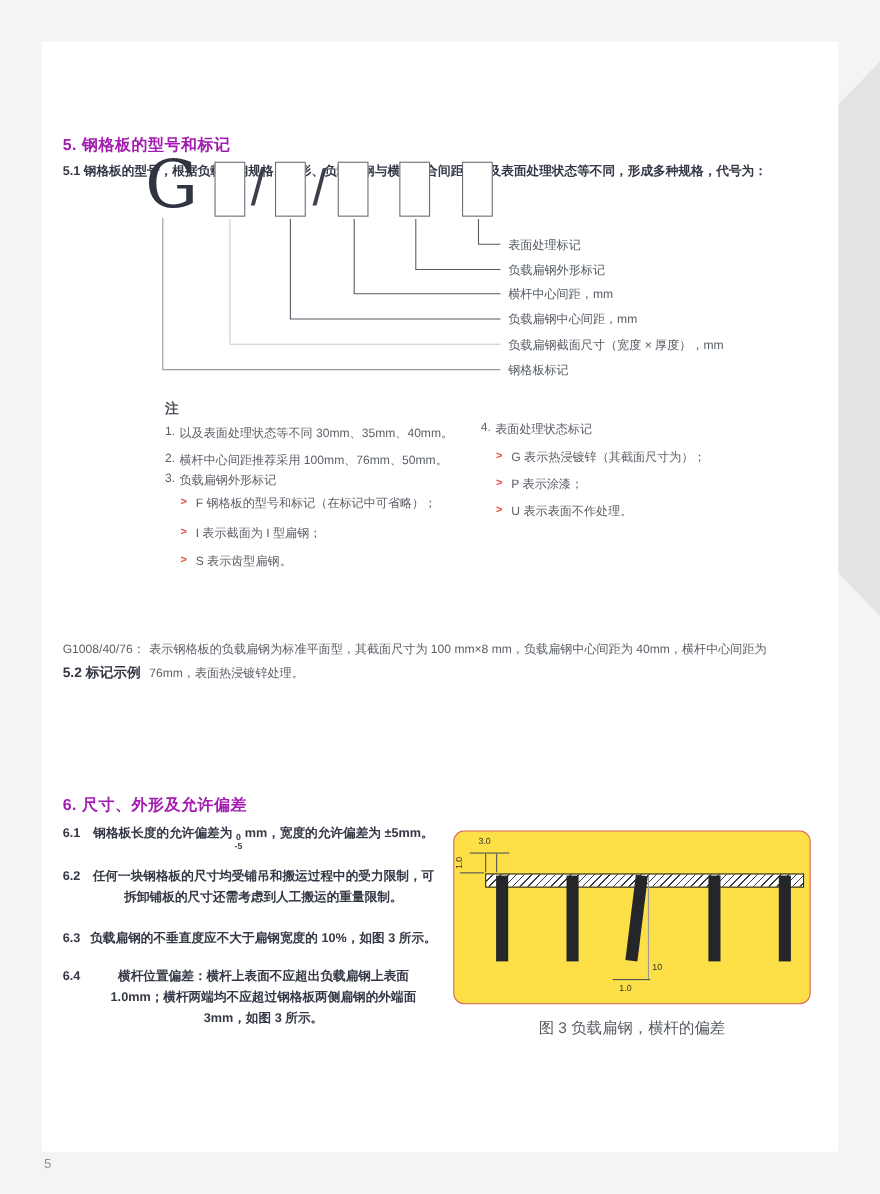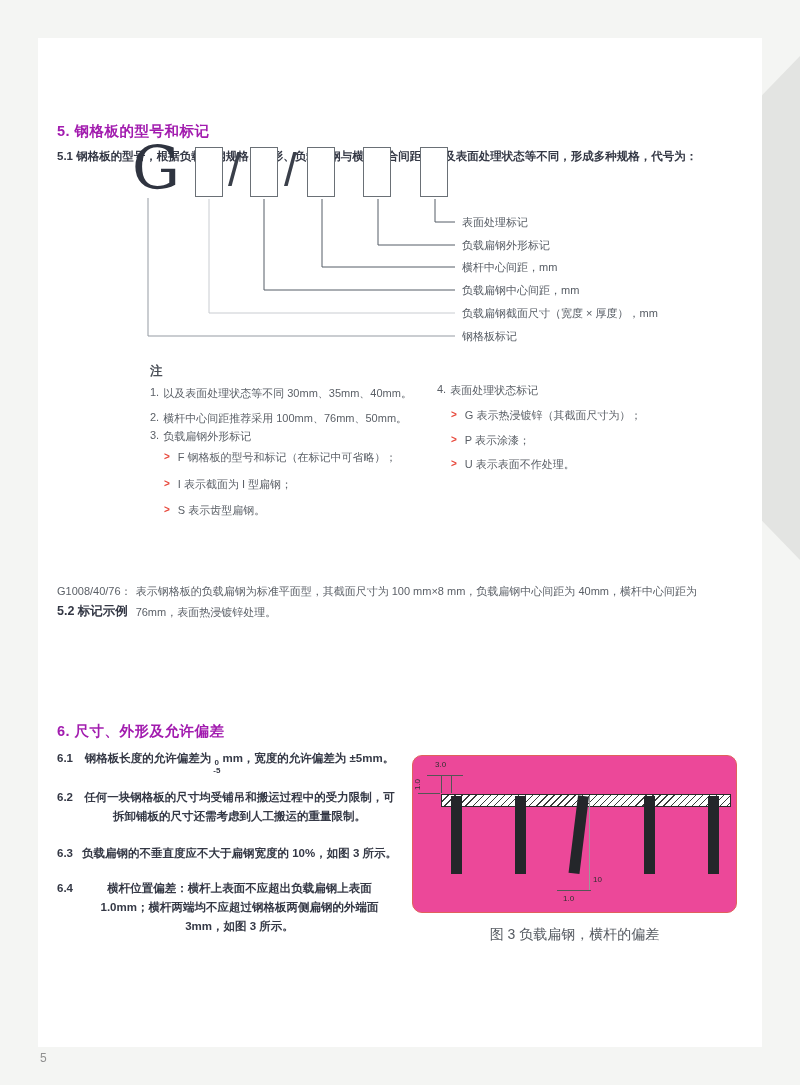--- a/index.html
+++ b/index.html
@@ -34,21 +34,21 @@
   .ex-term { flex:none; min-width:62px; font-size:11px; color:#5a5f66; line-height:21px; white-space:nowrap; padding-right:4px; }
   .ex-desc { flex:1; font-size:11px; color:#5a5f66; line-height:21px; }
 
   
   .c6item { position:absolute; left:19px; width:340px; display:flex; font-size:11.5px; font-weight:bold; color:#343845; line-height:19px; }
   .c6num { flex:none; width:25px; }
   .c6text { flex:1;text-align:center; }
   .tol { display:inline-flex; flex-direction:column; align-items:center; font-size:8px; line-height:8px; vertical-align:-3px; margin:0 2px; }
 
   
-  .figbox { position:absolute; left:374px; top:717px; width:325px; height:158px; border:1.5px solid #e0625b; border-radius:10px; background:#ec4899; }
+  .figbox { position:absolute; left:374px; top:717px; width:325px; height:158px; border:1.5px solid #e0625b; border-radius:10px; background:#fde047; }
   .hatchbar { position:absolute; left:28px; top:38px; width:290px; height:13px; border:1px solid #2a2a2a;
               background:repeating-linear-gradient(135deg,#ffffff 0 4px,#3a3a3a 4px 5px); }
   .vbar { position:absolute; top:40px; width:11px; height:78px; background:#24262a; }
   .vbar.tilt { transform-origin:50% 0; transform:rotate(7deg); }
   .dimtext { position:absolute; font-size:8px; color:#2f2f2f; line-height:9px; white-space:nowrap; }
   .dimline { position:absolute; background:#555; }
   .refline { position:absolute; left:176px; top:40px; width:1px; height:95px; background:#9a9a9a; }
   .rot90 { transform:rotate(-90deg); transform-origin:center; }
   .figcaption { position:absolute; left:374px; top:888px; width:325px; text-align:center; font-size:14px; color:#565b62; }
 

